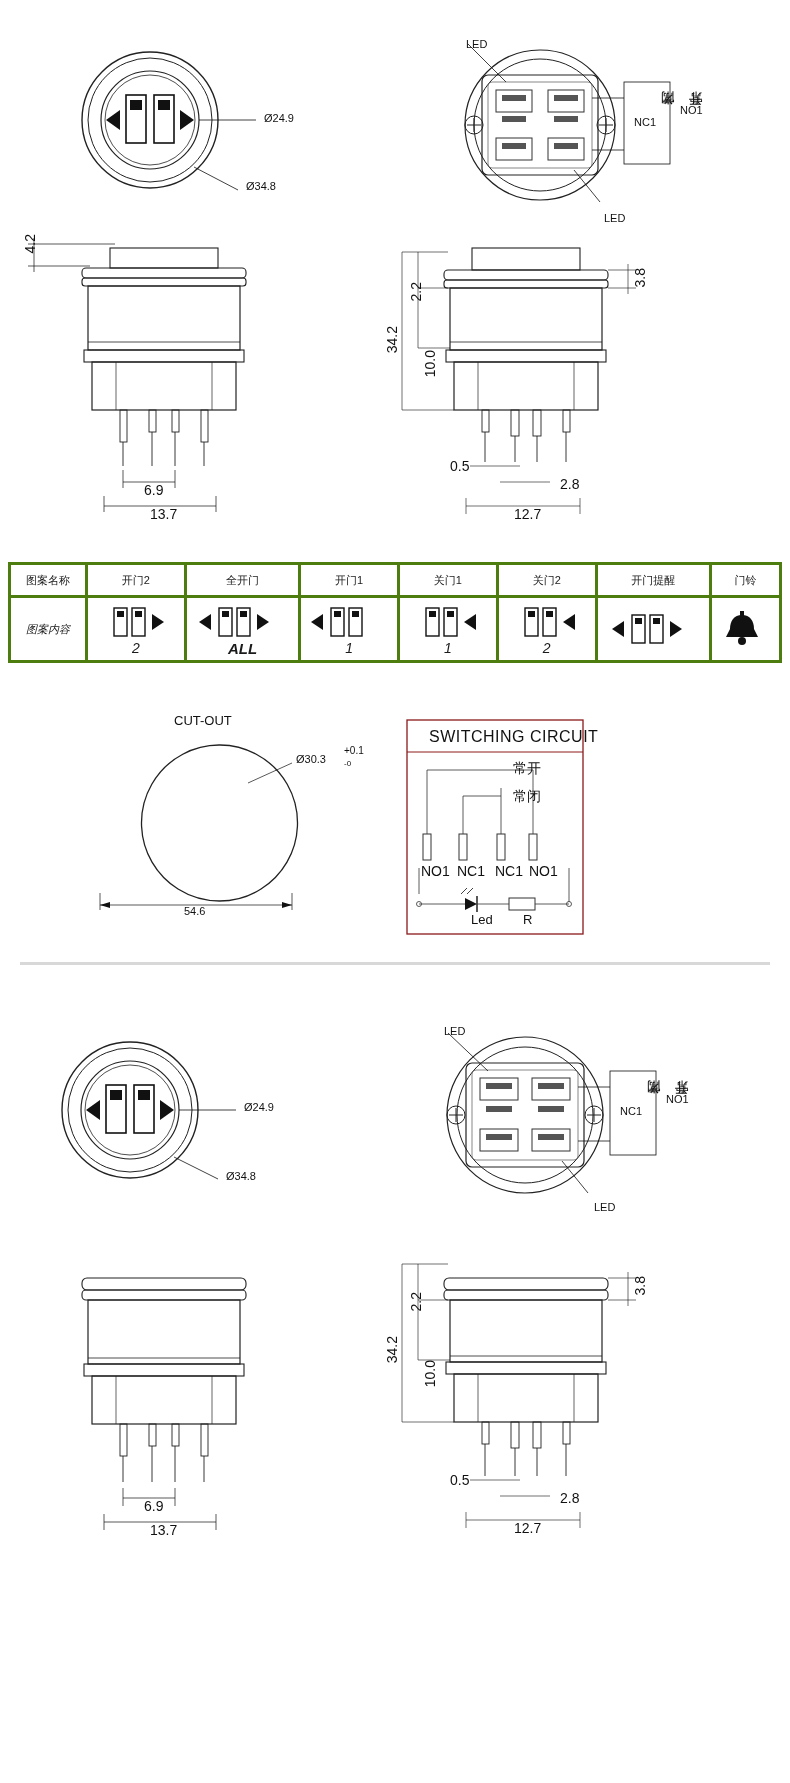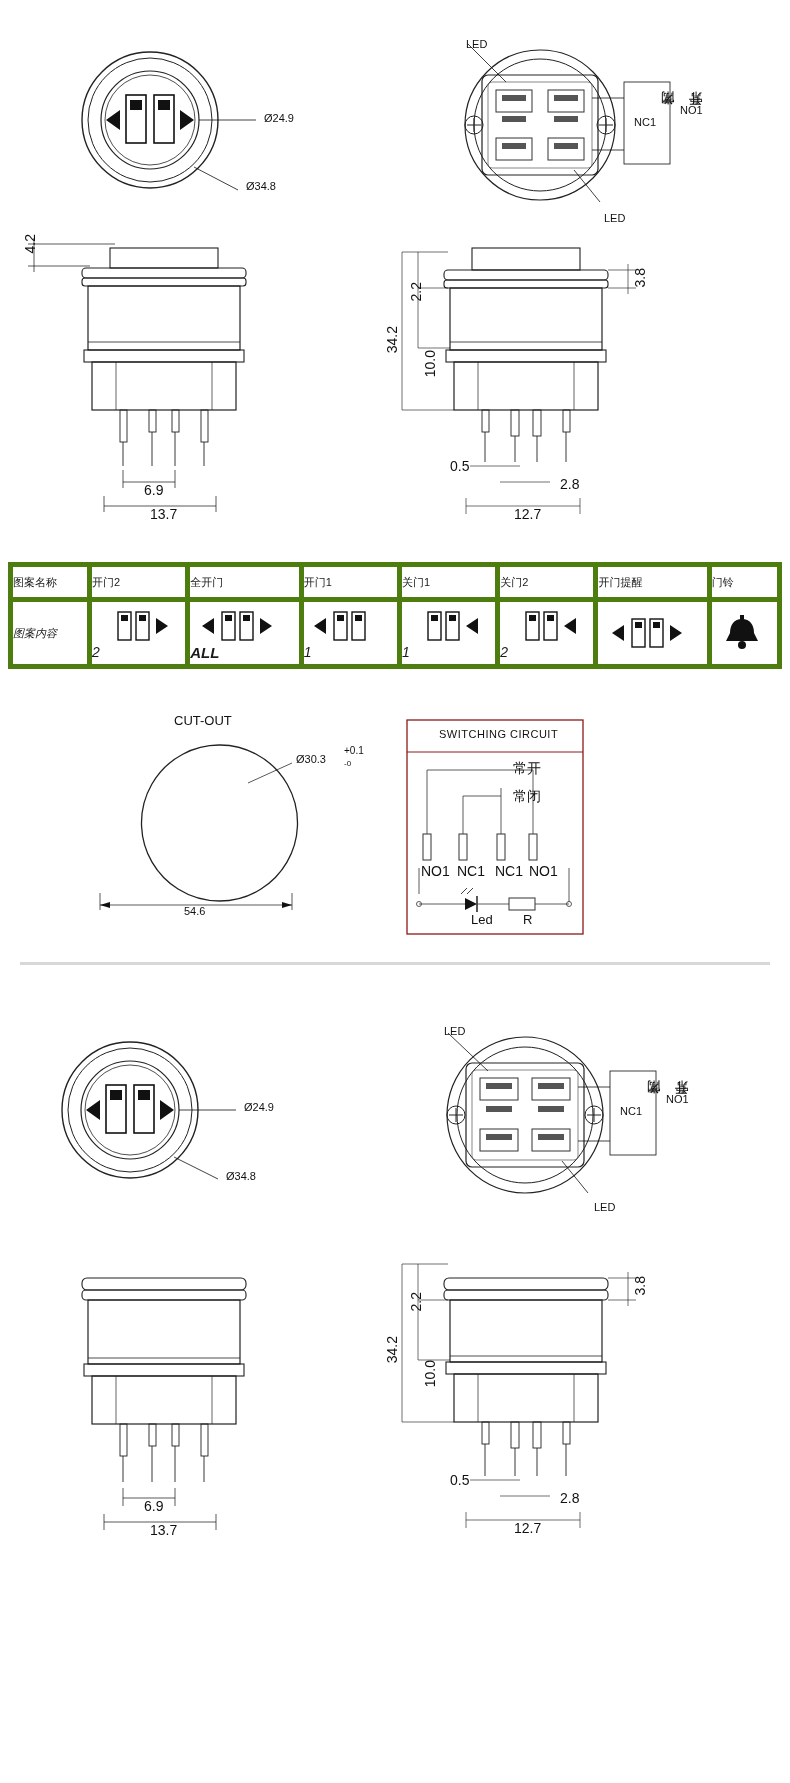--- a/index.html
+++ b/index.html
@@ -3,21 +3,21 @@
 <meta charset="utf-8">
 <style>
   html,body{margin:0;padding:0;background:#ffffff;}
   body{width:790px;height:1783px;position:relative;font-family:"Liberation Sans",sans-serif;color:#1a1a1a;}
   .page{position:relative;width:790px;height:1783px;overflow:hidden;}
   svg{display:block;}
   .lbl{position:absolute;font-size:11px;color:#111;white-space:nowrap;padding-left:8px;}
   .lbl.sm{font-size:14px;}
   .lbl.vert{writing-mode:vertical-rl;transform:rotate(180deg);}
   table.pattern{border-collapse:collapse;}
-  table.pattern td{border:5px solid #4d7c0f;text-align:left;vertical-align:middle;font-size:11px;padding:0;}
+  table.pattern td{border:3px solid #4d7c0f;text-align:center;vertical-align:middle;font-size:11px;padding:0;}
   .ptn-name{height:30px;}
   .ptn-content{height:62px;font-style:italic;}
   .rowlabel{width:74px;font-size:11px;}
   .hr{position:absolute;left:20px;width:750px;height:3px;background:#d8d8d8;}
   .circ-box{position:absolute;}
 </style>
 </head>
 <body>
 
 <div class="page">
@@ -306,21 +306,21 @@
       <line x1="72" y1="178" x2="72" y2="194" stroke="#111" stroke-width="1.4"></line>
       <line x1="72" y1="186" x2="104" y2="186" stroke="#333" stroke-width="0.8"></line>
       <rect x="104" y="180" width="26" height="12" fill="none" stroke="#333" stroke-width="1"></rect>
       <line x1="130" y1="186" x2="164" y2="186" stroke="#333" stroke-width="0.8"></line>
       <circle cx="164" cy="186" r="2.5" fill="none" stroke="#333" stroke-width="0.8"></circle>
       <line x1="164" y1="150" x2="164" y2="184" stroke="#333" stroke-width="0.8"></line>
 
       <line x1="56" y1="176" x2="62" y2="170" stroke="#111" stroke-width="0.8"></line>
       <line x1="62" y1="176" x2="68" y2="170" stroke="#111" stroke-width="0.8"></line>
     </svg>
-    <div class="lbl" style="left:26px;top:10px;font-size:11px;letter-spacing:0.5px;">SWITCHING CIRCUIT</div>
+    <div class="lbl" style="left:16px;top:10px;font-size:16px;letter-spacing:0.5px;">SWITCHING CIRCUIT</div>
     <div class="lbl sm" style="left:100px;top:42px;">常开</div>
     <div class="lbl sm" style="left:100px;top:70px;">常闭</div>
     <div class="lbl sm" style="left:8px;top:145px;">NO1</div>
     <div class="lbl sm" style="left:44px;top:145px;">NC1</div>
     <div class="lbl sm" style="left:82px;top:145px;">NC1</div>
     <div class="lbl sm" style="left:116px;top:145px;">NO1</div>
     <div class="lbl" style="left:58px;top:194px;font-size:13px;">Led</div>
     <div class="lbl" style="left:110px;top:194px;font-size:13px;">R</div>
   </div>
 

